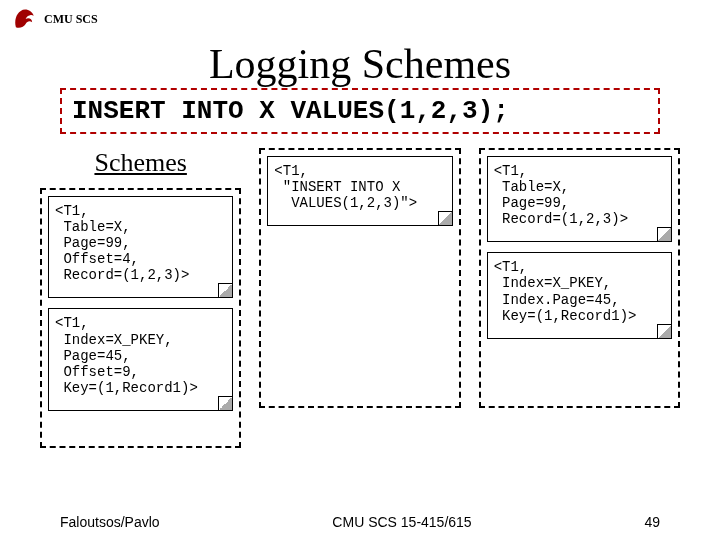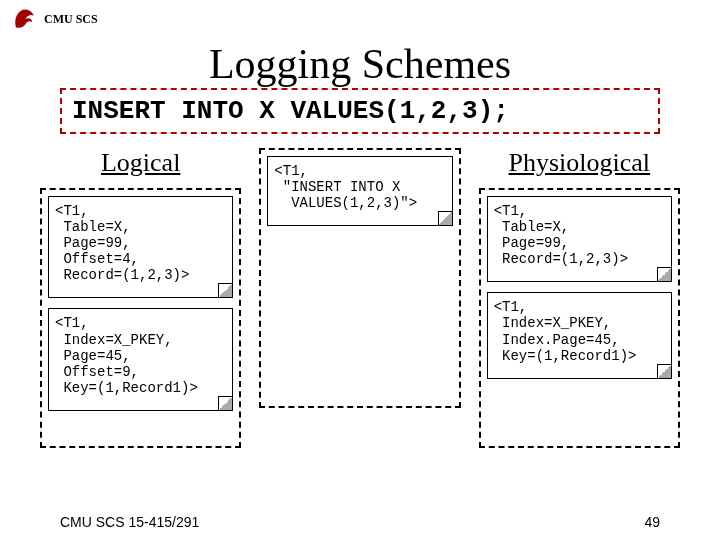--- a/index.html
+++ b/index.html
@@ -114,21 +114,21 @@
   <div class="header-label">CMU SCS</div>
 </div>
 
 <div class="title">Logging Schemes</div>
 
 <div class="sql-box">INSERT INTO X VALUES(1,2,3);</div>
 
 <div class="columns">
 
   <div class="col">
-    <div class="col-title">Logical</div>
+    <div class="col-title">Schemes</div>
     <div class="col-body">
       <div class="note"><span>&lt;T1,
  Table=X,
  Page=99,
  Offset=4,
  Record=(1,2,3)&gt;</span><div class="fold"></div></div>
       <div class="note"><span>&lt;T1,
  Index=X_PKEY,
  Page=45,
  Offset=9,
@@ -138,31 +138,31 @@
 
   <div class="col">
     <div class="col-body">
       <div class="note"><span>&lt;T1,
  "INSERT INTO X
   VALUES(1,2,3)"&gt;</span><div class="fold"></div></div>
     </div>
   </div>
 
   <div class="col">
-    <div class="col-title">Physiological</div>
     <div class="col-body">
       <div class="note"><span>&lt;T1,
  Table=X,
  Page=99,
  Record=(1,2,3)&gt;</span><div class="fold"></div></div>
       <div class="note"><span>&lt;T1,
  Index=X_PKEY,
  Index.Page=45,
  Key=(1,Record1)&gt;</span><div class="fold"></div></div>
     </div>
   </div>
 
 </div>
 
 <div class="footer">
-  <span>CMU SCS 15-415/291</span>
+  <span>Faloutsos/Pavlo</span>
+  <span>CMU SCS 15-415/615</span>
   <span>49</span>
 </div>
 
 </body></html>

